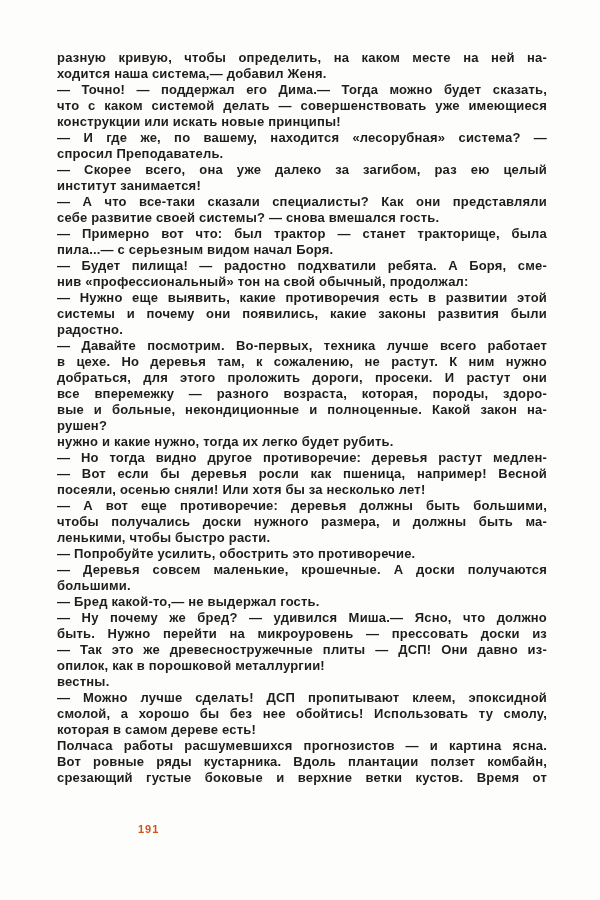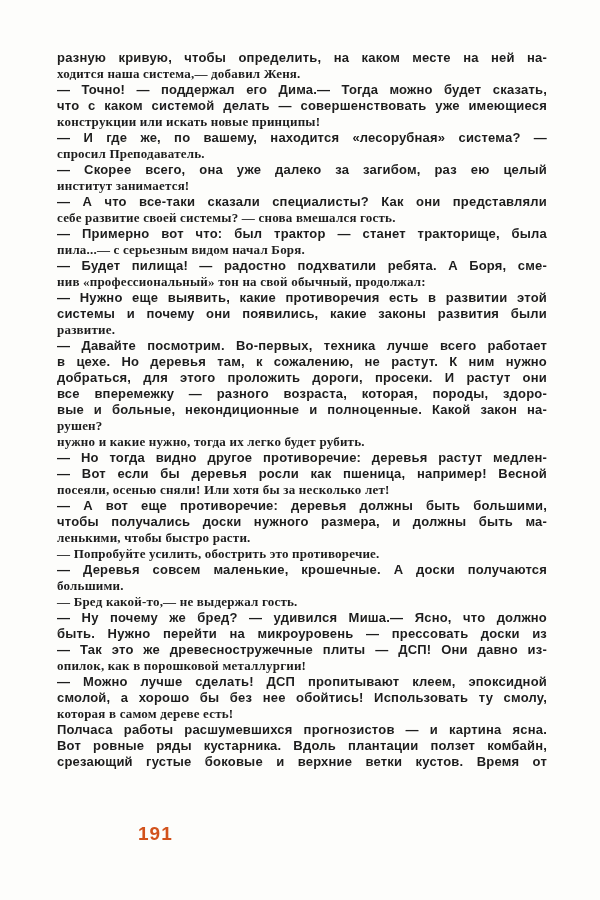--- a/index.html
+++ b/index.html
@@ -30,27 +30,26 @@
   .line {
     height: 16px;
     line-height: 16px;
     text-align: justify;
     text-align-last: justify;
     white-space: normal;
   }
   .line[data-align="left"] {
     text-align: left;
     text-align-last: left;
-    font-family: Liberation Serif, serif;
   }
   .page-number {
     position: absolute;
     top: 823px;
     left: 138px;
-    font-size: 19px;
+    font-size: 11px;
     font-weight: 700;
     letter-spacing: 1px;
     color: #d2521c;
   }
 </style>
 </head>
 <body style="background: rgb(253, 253, 251);">
 
 <div class="page">
   <div class="text-block" style="color: rgb(29, 29, 29);">
@@ -64,21 +63,21 @@
       <div class="line" data-align="justify">— Скорее всего, она уже далеко за загибом, раз ею целый</div>
       <div class="line" data-align="left">институт занимается!</div>
       <div class="line" data-align="justify">— А что все-таки сказали специалисты? Как они представляли</div>
       <div class="line" data-align="left">себе развитие своей системы? — снова вмешался гость.</div>
       <div class="line" data-align="justify">— Примерно вот что: был трактор — станет тракторище, была</div>
       <div class="line" data-align="left">пила...— с серьезным видом начал Боря.</div>
       <div class="line" data-align="justify">— Будет пилища! — радостно подхватили ребята. А Боря, сме-</div>
       <div class="line" data-align="left">нив «профессиональный» тон на свой обычный, продолжал:</div>
       <div class="line" data-align="justify">— Нужно еще выявить, какие противоречия есть в развитии этой</div>
       <div class="line" data-align="justify">системы и почему они появились, какие законы развития были</div>
-      <div class="line" data-align="left">развитие.</div>
+      <div class="line" data-align="left">радостно.</div>
       <div class="line" data-align="justify">— Давайте посмотрим. Во-первых, техника лучше всего работает</div>
       <div class="line" data-align="justify">в цехе. Но деревья там, к сожалению, не растут. К ним нужно</div>
       <div class="line" data-align="justify">добраться, для этого проложить дороги, просеки. И растут они</div>
       <div class="line" data-align="justify">все вперемежку — разного возраста, которая, породы, здоро-</div>
       <div class="line" data-align="justify">вые и больные, некондиционные и полноценные. Какой закон на-</div>
       <div class="line" data-align="left">рушен?</div>
       <div class="line" data-align="left">нужно и какие нужно, тогда их легко будет рубить.</div>
       <div class="line" data-align="justify">— Но тогда видно другое противоречие: деревья растут медлен-</div>
       <div class="line" data-align="justify">— Вот если бы деревья росли как пшеница, например! Весной</div>
       <div class="line" data-align="left">посеяли, осенью сняли! Или хотя бы за несколько лет!</div>
@@ -86,20 +85,21 @@
       <div class="line" data-align="justify">чтобы получались доски нужного размера, и должны быть ма-</div>
       <div class="line" data-align="left">ленькими, чтобы быстро расти.</div>
       <div class="line" data-align="left">— Попробуйте усилить, обострить это противоречие.</div>
       <div class="line" data-align="justify">— Деревья совсем маленькие, крошечные. А доски получаются</div>
       <div class="line" data-align="left">большими.</div>
       <div class="line" data-align="left">— Бред какой-то,— не выдержал гость.</div>
       <div class="line" data-align="justify">— Ну почему же бред? — удивился Миша.— Ясно, что должно</div>
       <div class="line" data-align="justify">быть. Нужно перейти на микроуровень — прессовать доски из</div>
       <div class="line" data-align="justify">— Так это же древесностружечные плиты — ДСП! Они давно из-</div>
       <div class="line" data-align="left">опилок, как в порошковой металлургии!</div>
+      <div class="line" data-align="left">вестны.</div>
       <div class="line" data-align="justify">— Можно лучше сделать! ДСП пропитывают клеем, эпоксидной</div>
       <div class="line" data-align="justify">смолой, а хорошо бы без нее обойтись! Использовать ту смолу,</div>
       <div class="line" data-align="left">которая в самом дереве есть!</div>
       <div class="line" data-align="justify">Полчаса работы расшумевшихся прогнозистов — и картина ясна.</div>
       <div class="line" data-align="justify">Вот ровные ряды кустарника. Вдоль плантации ползет комбайн,</div>
       <div class="line" data-align="justify">срезающий густые боковые и верхние ветки кустов. Время от</div>
     </div>
   <div class="page-number" style="color: rgb(210, 82, 28);">191</div>
 </div>
 

